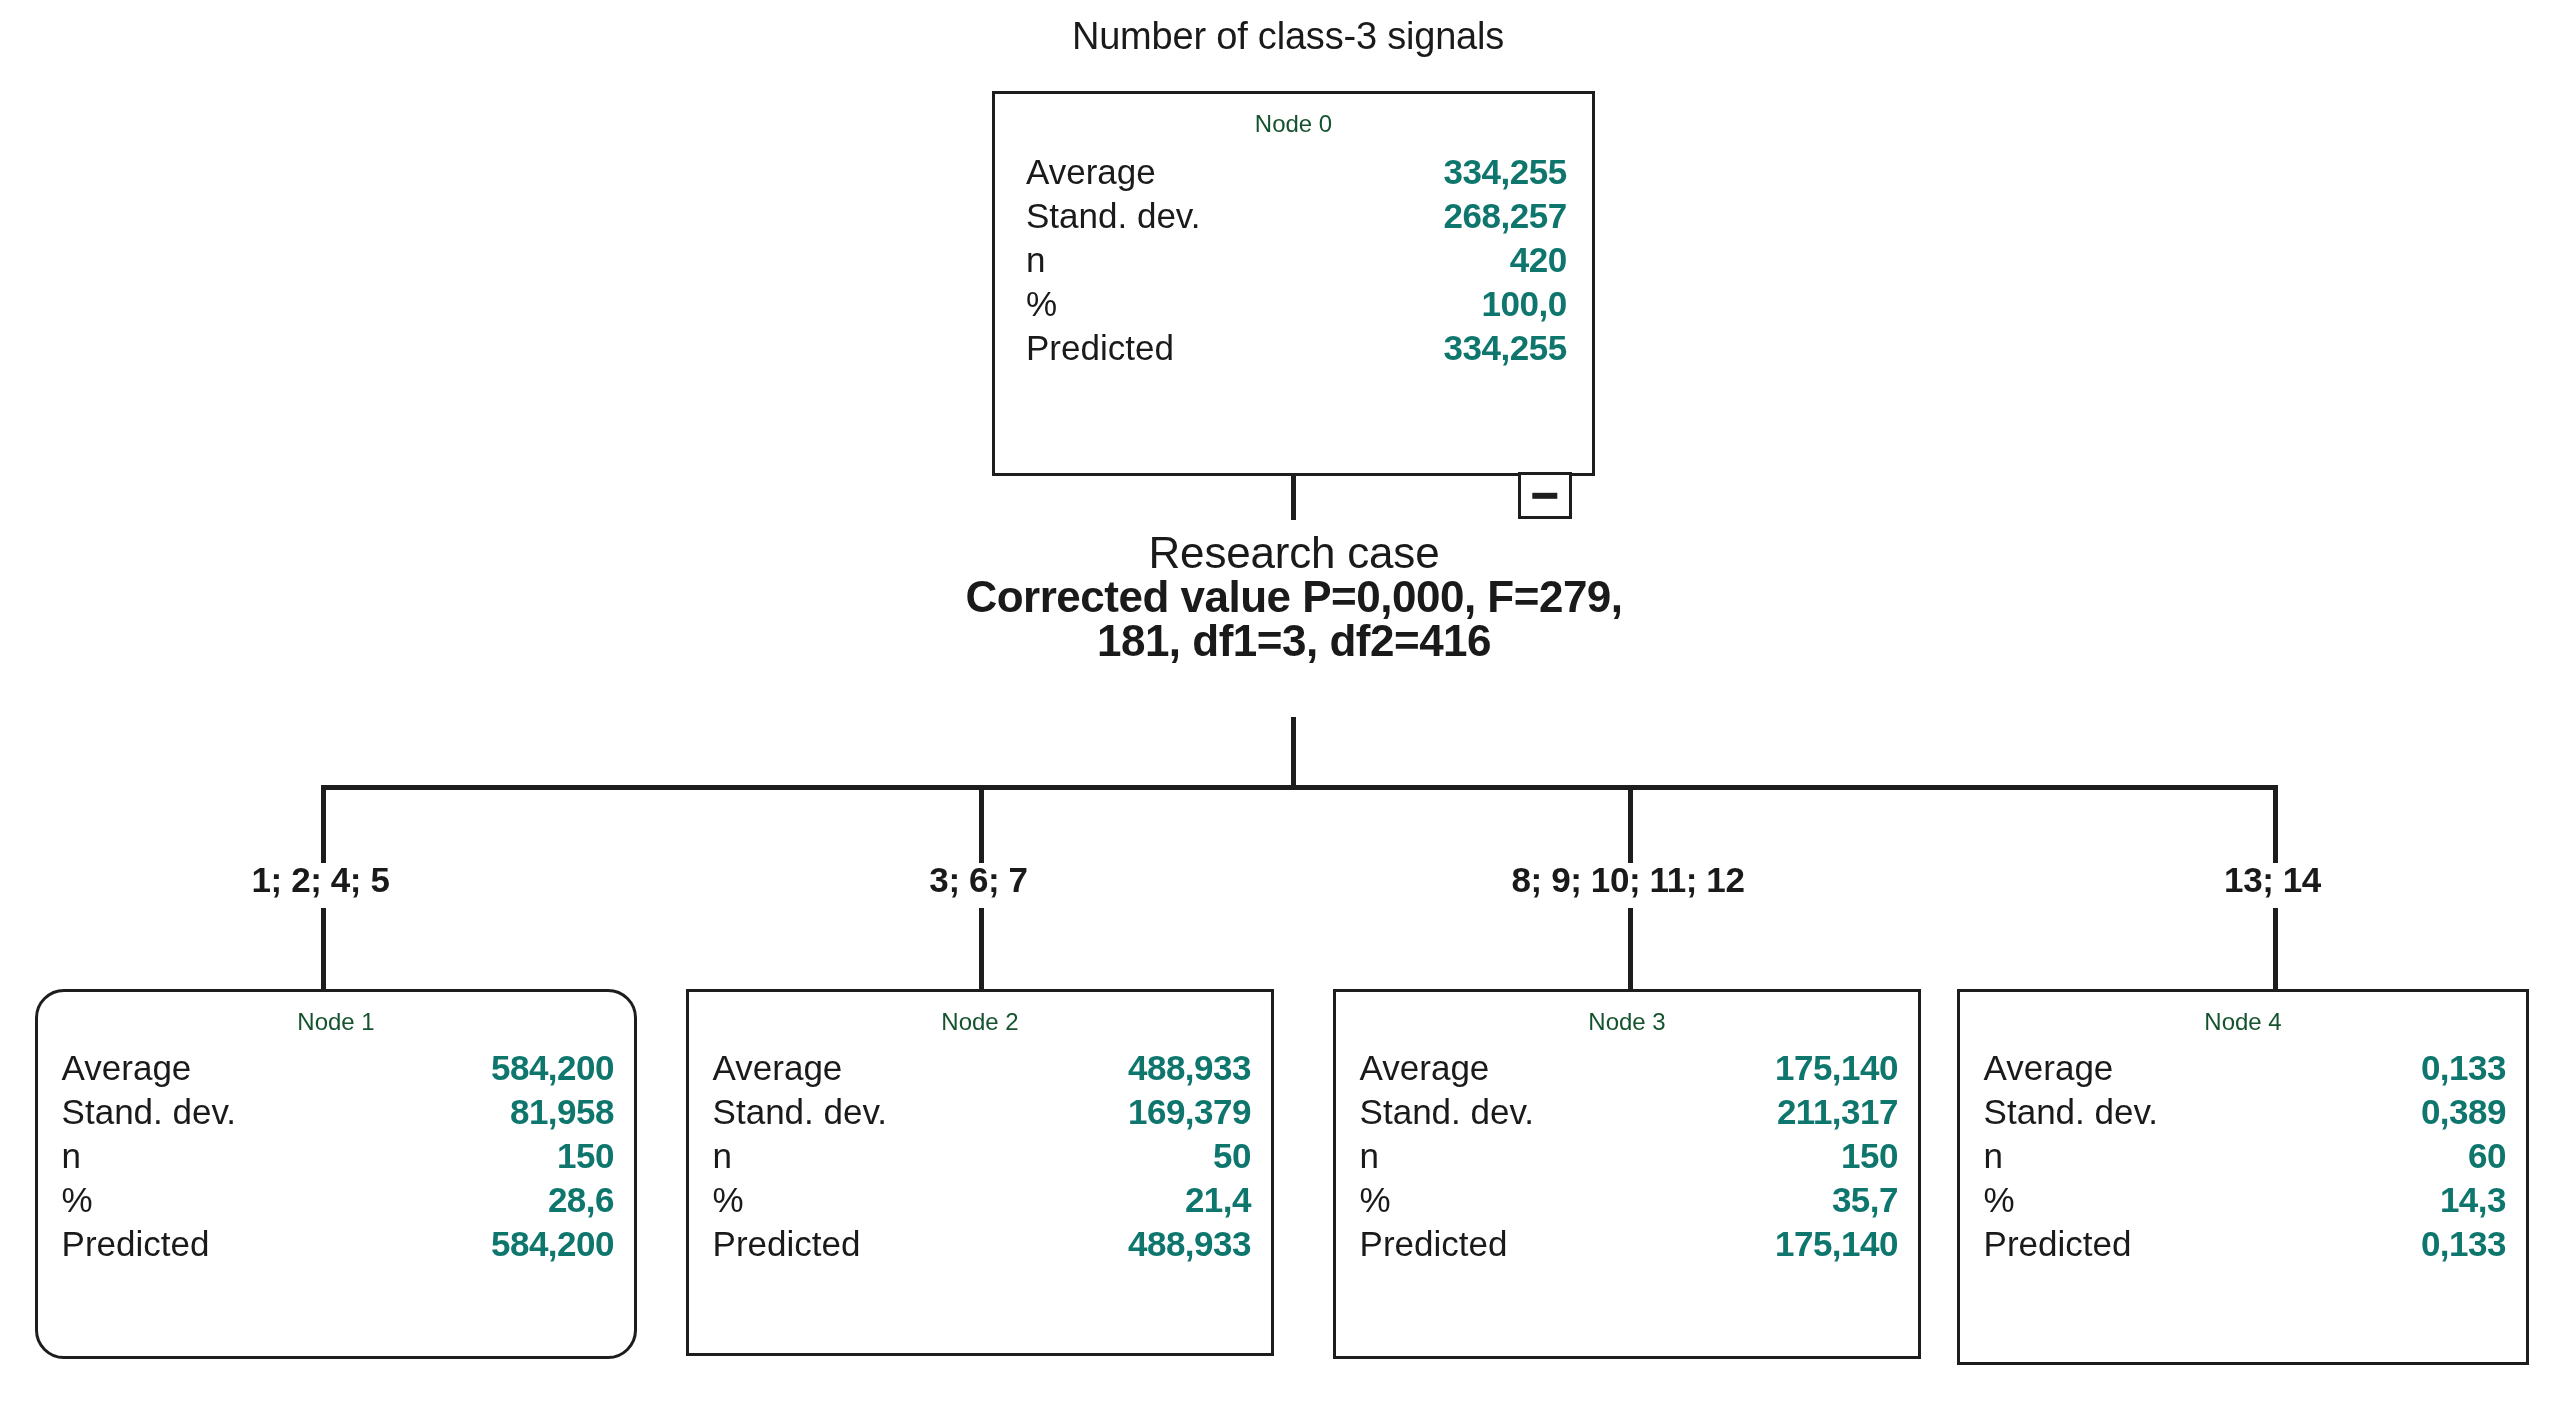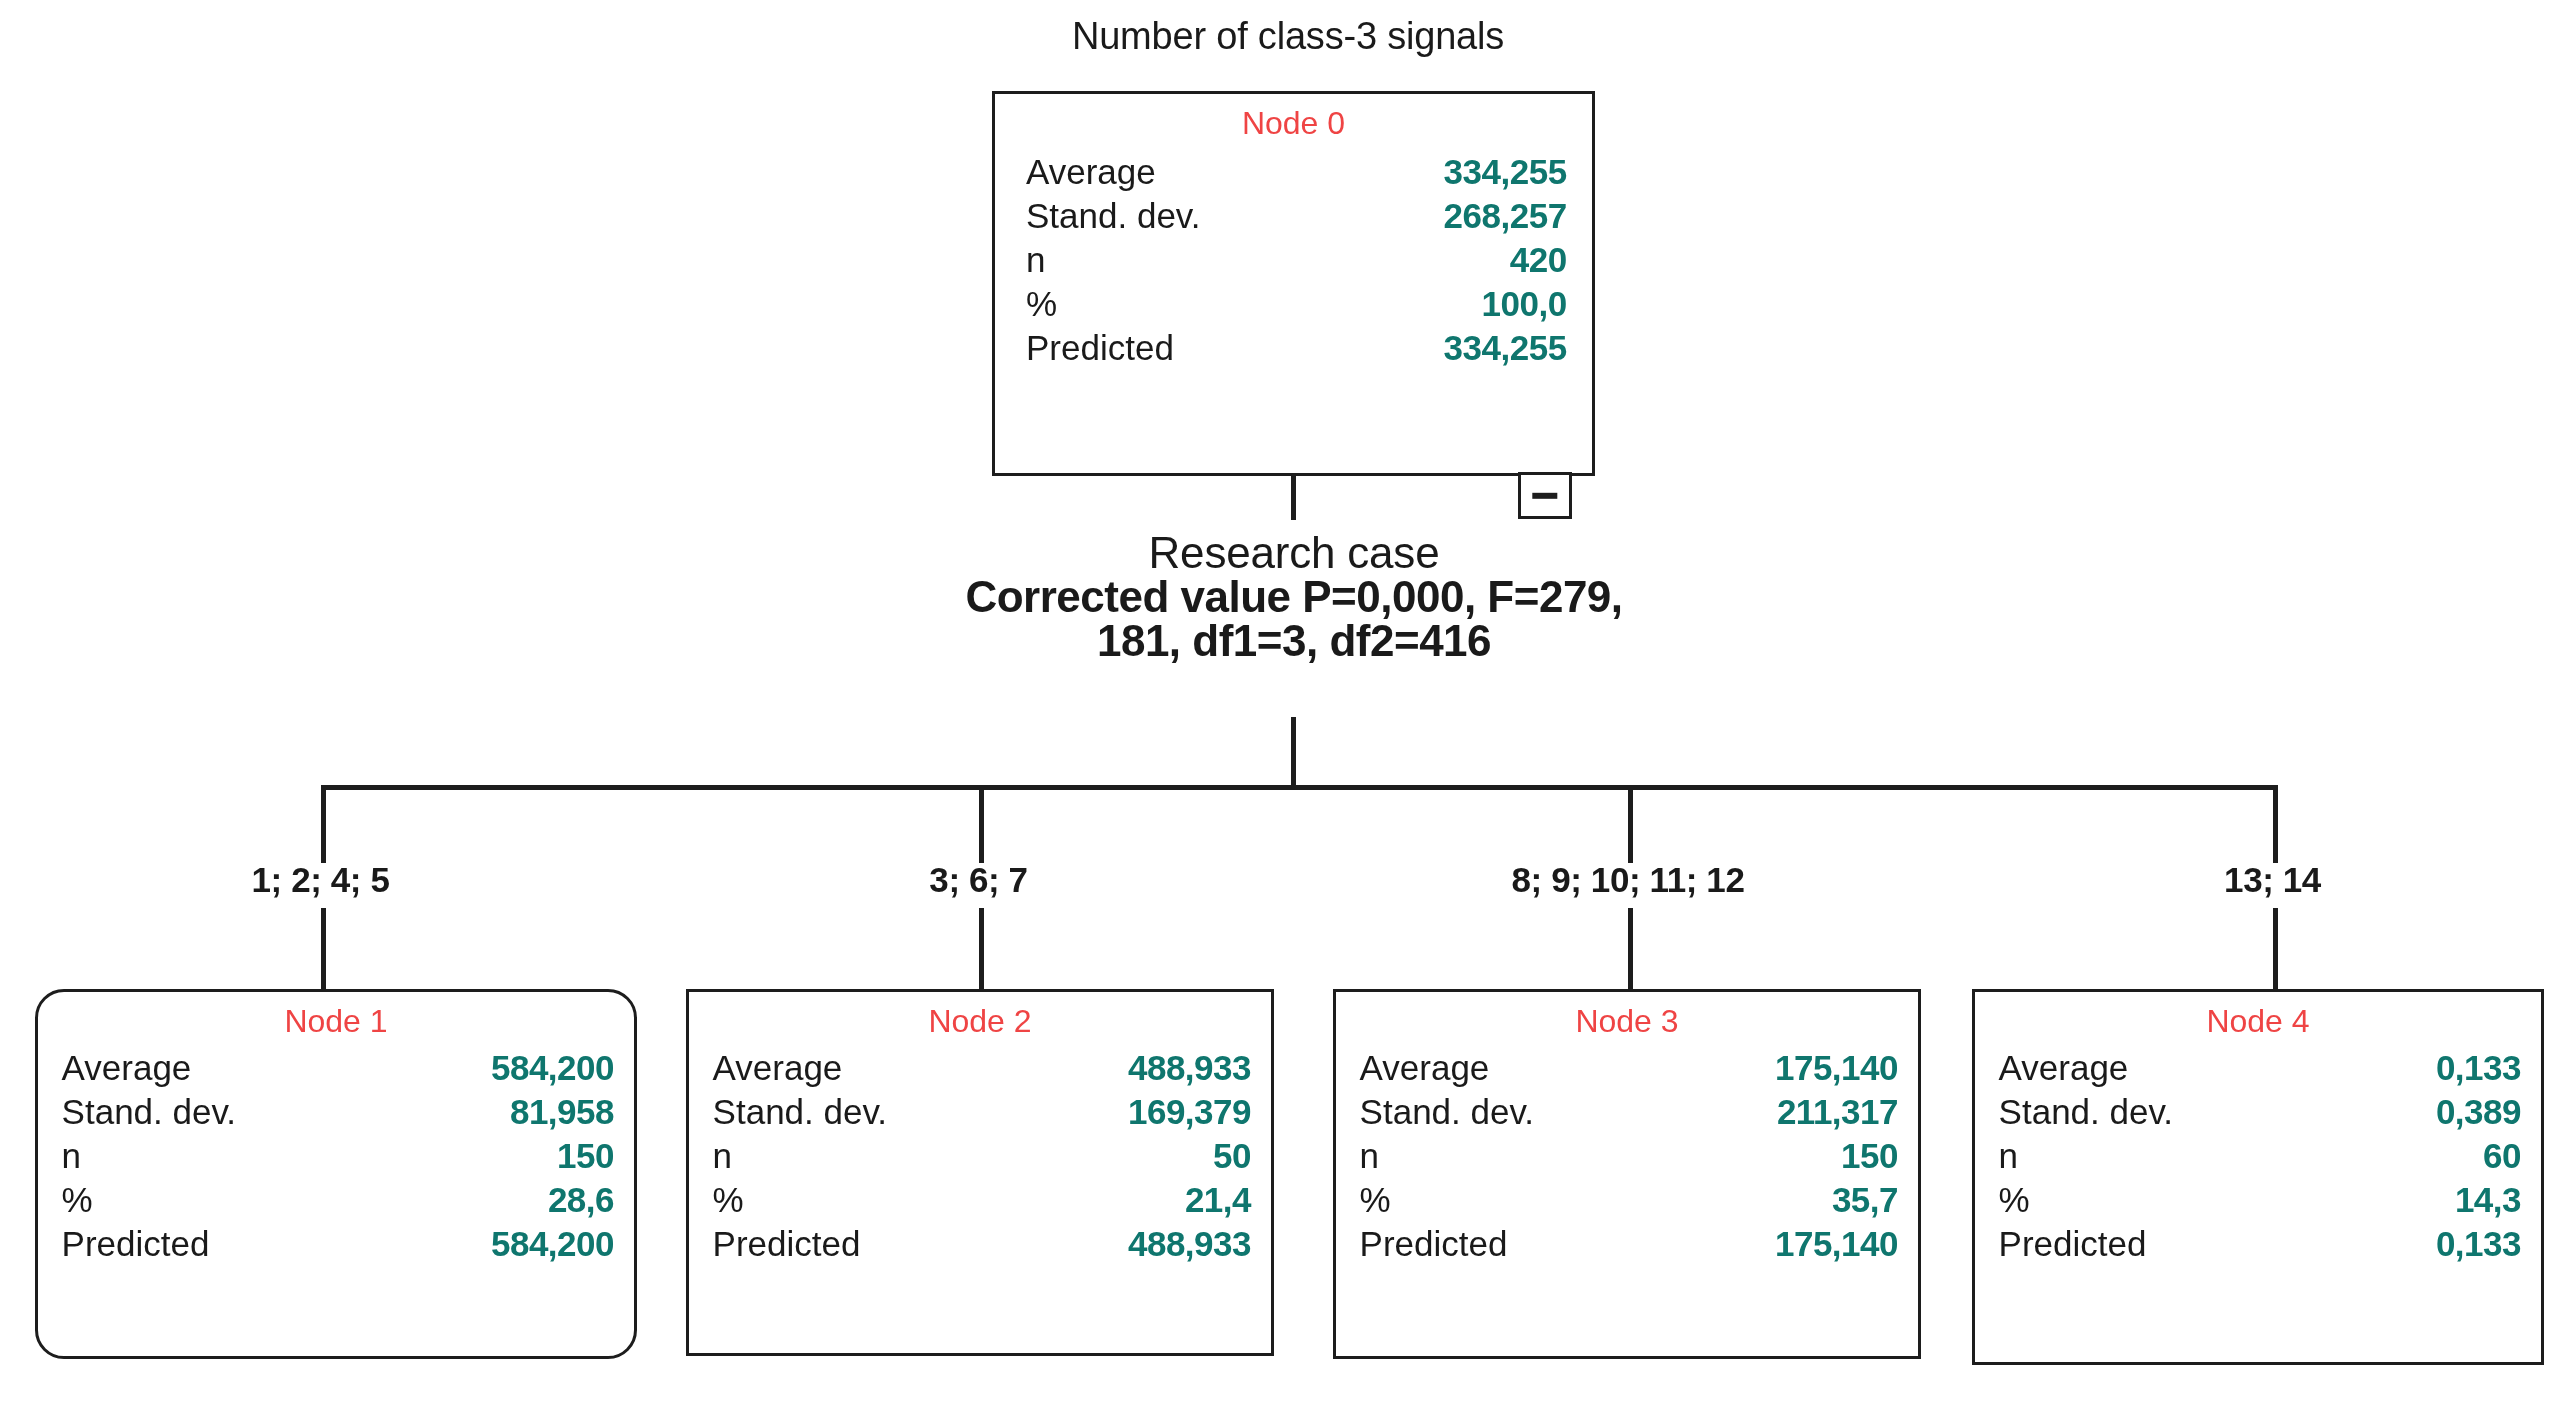--- a/index.html
+++ b/index.html
@@ -32,24 +32,24 @@
 
   
   .node-box {
     position: absolute;
     background: #ffffff;
     border: 3.6px solid #1d1d1d;
     box-sizing: border-box;
   }
   .node-title {
     text-align: center;
-    font-size: 32px;
+    font-size: 24px;
     line-height: 45px;
     padding-top: 7.3px;
-    color: #ef4444;
+    color: #14532d;
   }
   .stats {
     padding: 1.8px 20px 0 23.6px;
   }
   .stat-row {
     display: flex;
     justify-content: space-between;
     align-items: baseline;
     font-size: 35px;
     line-height: 44px;
@@ -260,21 +260,21 @@
         <span class="stat-label">%</span>
         <span class="stat-value">35,7</span>
       </div>
       <div class="stat-row">
         <span class="stat-label">Predicted</span>
         <span class="stat-value">175,140</span>
       </div>
     </div>
   </div>
 
-  <div class="node-box" id="node-4" style="left:1957px; top:989px; width:572px; height:376px;margin-left:15px;">
+  <div class="node-box" id="node-4" style="left:1957px; top:989px; width:572px; height:376px;">
     <div class="node-title">Node 4</div>
     <div class="stats">
       <div class="stat-row">
         <span class="stat-label">Average</span>
         <span class="stat-value">0,133</span>
       </div>
       <div class="stat-row">
         <span class="stat-label">Stand. dev.</span>
         <span class="stat-value">0,389</span>
       </div>

